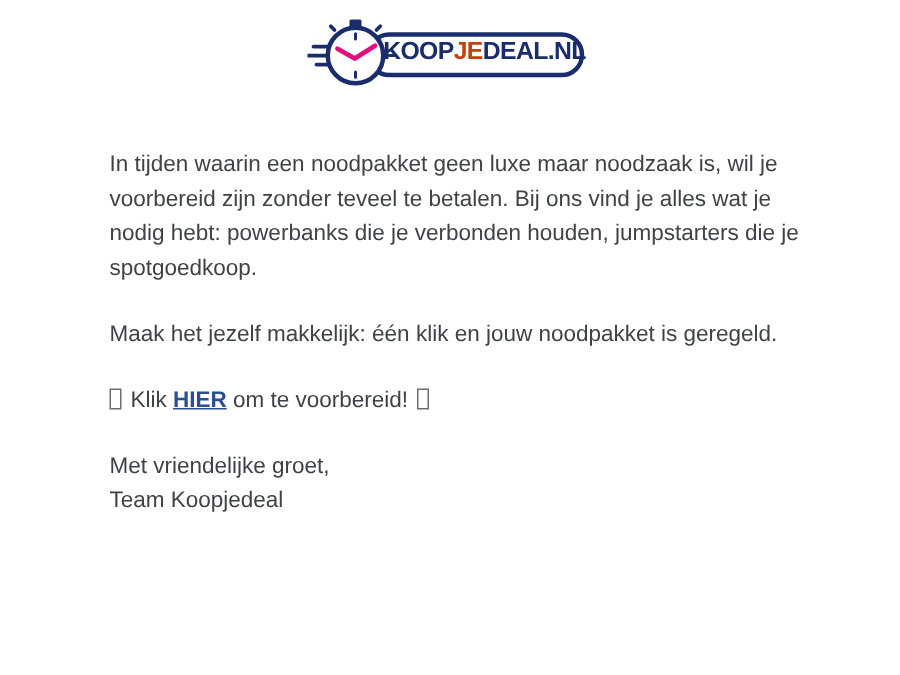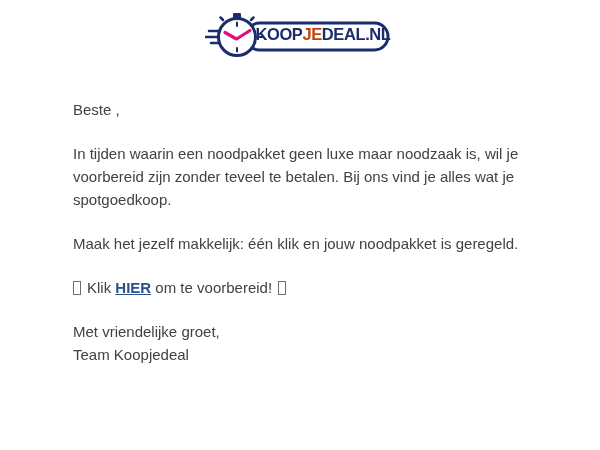--- a/index.html
+++ b/index.html
@@ -102,25 +102,25 @@
     </svg>
     <div class="logo-text">
       <span>KOOP</span>
         <span class="je">JE</span>
         <span>DEAL.NL</span>
     </div>
   </div>
 
   <div class="email-body">
 
-    <p class="para">Beste ,</p>
 
     <div class="para">
       <div class="line">In tijden waarin een noodpakket geen luxe maar noodzaak is, wil je</div>
       <div class="line">voorbereid zijn zonder teveel te betalen. Bij ons vind je alles wat je</div>
+      <div class="line">nodig hebt: powerbanks die je verbonden houden, jumpstarters die je</div>
       <div class="line">spotgoedkoop.</div>
     </div>
 
     <p class="para">Maak het jezelf makkelijk: één klik en jouw noodpakket is geregeld.</p>
 
     <p class="para">
       <span class="tofu lead"></span><span>Klik </span><a class="cta-link" href="#">HIER</a><span> om te voorbereid!</span><span class="tofu trail"></span>
     </p>
 
 

